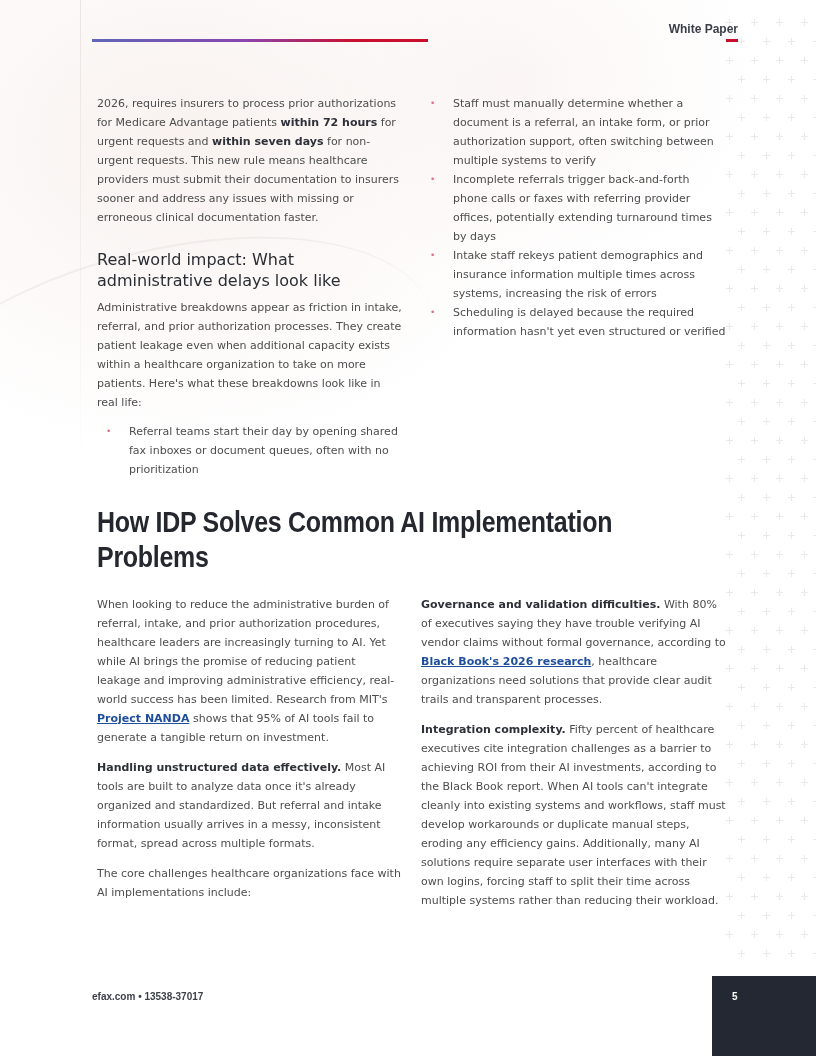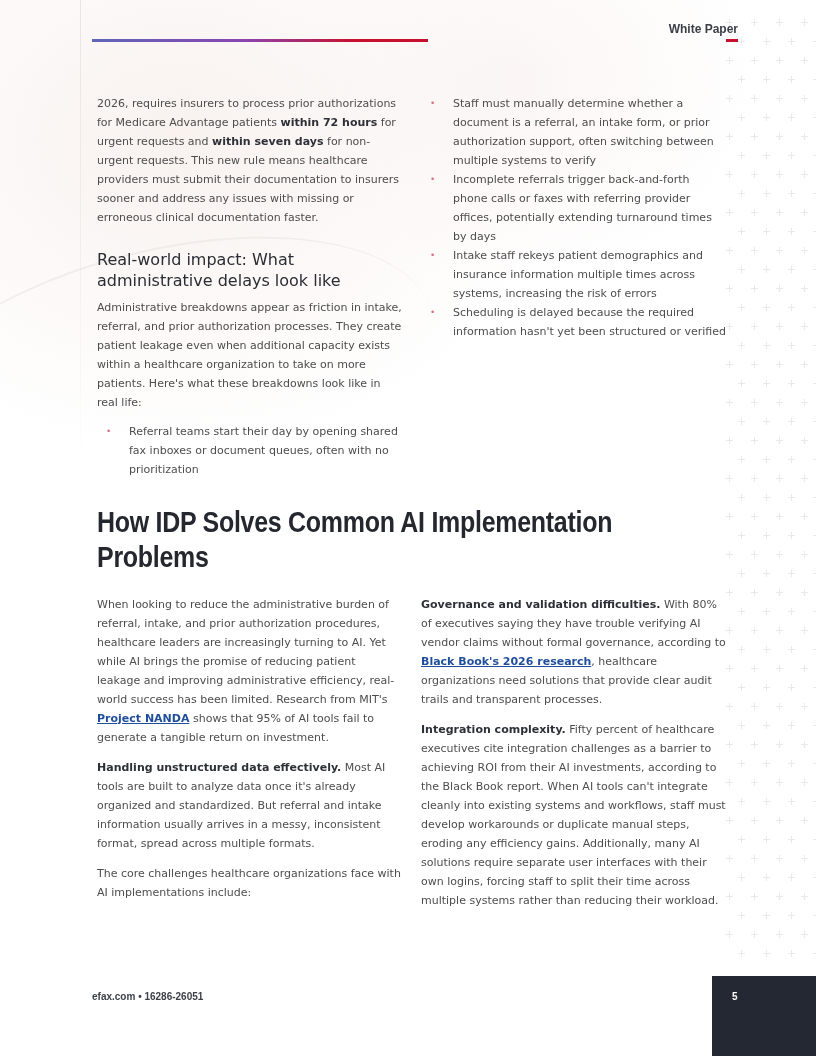--- a/index.html
+++ b/index.html
@@ -352,37 +352,37 @@
     <ul class="bullets">
       <li><span class="bullet">•</span><span>Referral teams start their day by opening shared fax inboxes or document queues, often with no prioritization</span></li>
     </ul>
   </div>
 
   <div class="col col-right-top">
     <ul class="bullets">
       <li><span class="bullet">•</span><span>Staff must manually determine whether a document is a referral, an intake form, or prior authorization support, often switching between multiple systems to verify</span></li>
       <li><span class="bullet">•</span><span>Incomplete referrals trigger back-and-forth phone calls or faxes with referring provider offices, potentially extending turnaround times by days</span></li>
       <li><span class="bullet">•</span><span>Intake staff rekeys patient demographics and insurance information multiple times across systems, increasing the risk of errors</span></li>
-      <li><span class="bullet">•</span><span>Scheduling is delayed because the required information hasn't yet been structured or verified</span></li>
+      <li><span class="bullet">•</span><span>Scheduling is delayed because the required information hasn't yet even structured or verified</span></li>
     </ul>
   </div>
 
   <h2 class="section-title">How IDP Solves Common AI Implementation Problems</h2>
 
   <div class="col col-left-bottom">
     <p><span>When looking to reduce the administrative burden of referral, intake, and prior authorization procedures, healthcare leaders are increasingly turning to AI. Yet while AI brings the promise of reducing patient leakage and improving administrative efficiency, real-world success has been limited. Research from MIT's </span><a class="link" href="#">Project NANDA</a><span> shows that 95% of AI tools fail to generate a tangible return on investment.</span></p>
 
     <p class="para-gap"><b>Handling unstructured data effectively.</b><span> Most AI tools are built to analyze data once it's already organized and standardized. But referral and intake information usually arrives in a messy, inconsistent format, spread across multiple formats.</span></p>
 
     <p class="para-gap">The core challenges healthcare organizations face with AI implementations include:</p>
   </div>
 
   <div class="col col-right-bottom">
     <p><b>Governance and validation difficulties.</b><span> With 80% of executives saying they have trouble verifying AI vendor claims without formal governance, according to </span><a class="link" href="#">Black Book's 2026 research</a><span>, healthcare organizations need solutions that provide clear audit trails and transparent processes.</span></p>
 
     <p class="para-gap"><b>Integration complexity.</b><span> Fifty percent of healthcare executives cite integration challenges as a barrier to achieving ROI from their AI investments, according to the Black Book report. When AI tools can't integrate cleanly into existing systems and workflows, staff must develop workarounds or duplicate manual steps, eroding any efficiency gains. Additionally, many AI solutions require separate user interfaces with their own logins, forcing staff to split their time across multiple systems rather than reducing their workload.</span></p>
   </div>
 
-  <span class="footer-text">efax.com • 16286-26051</span>
+  <span class="footer-text">efax.com • 13538-37017</span>
   <div class="page-box">
     <span class="page-number">5</span>
   </div>
 </div>
 
 </body></html>

